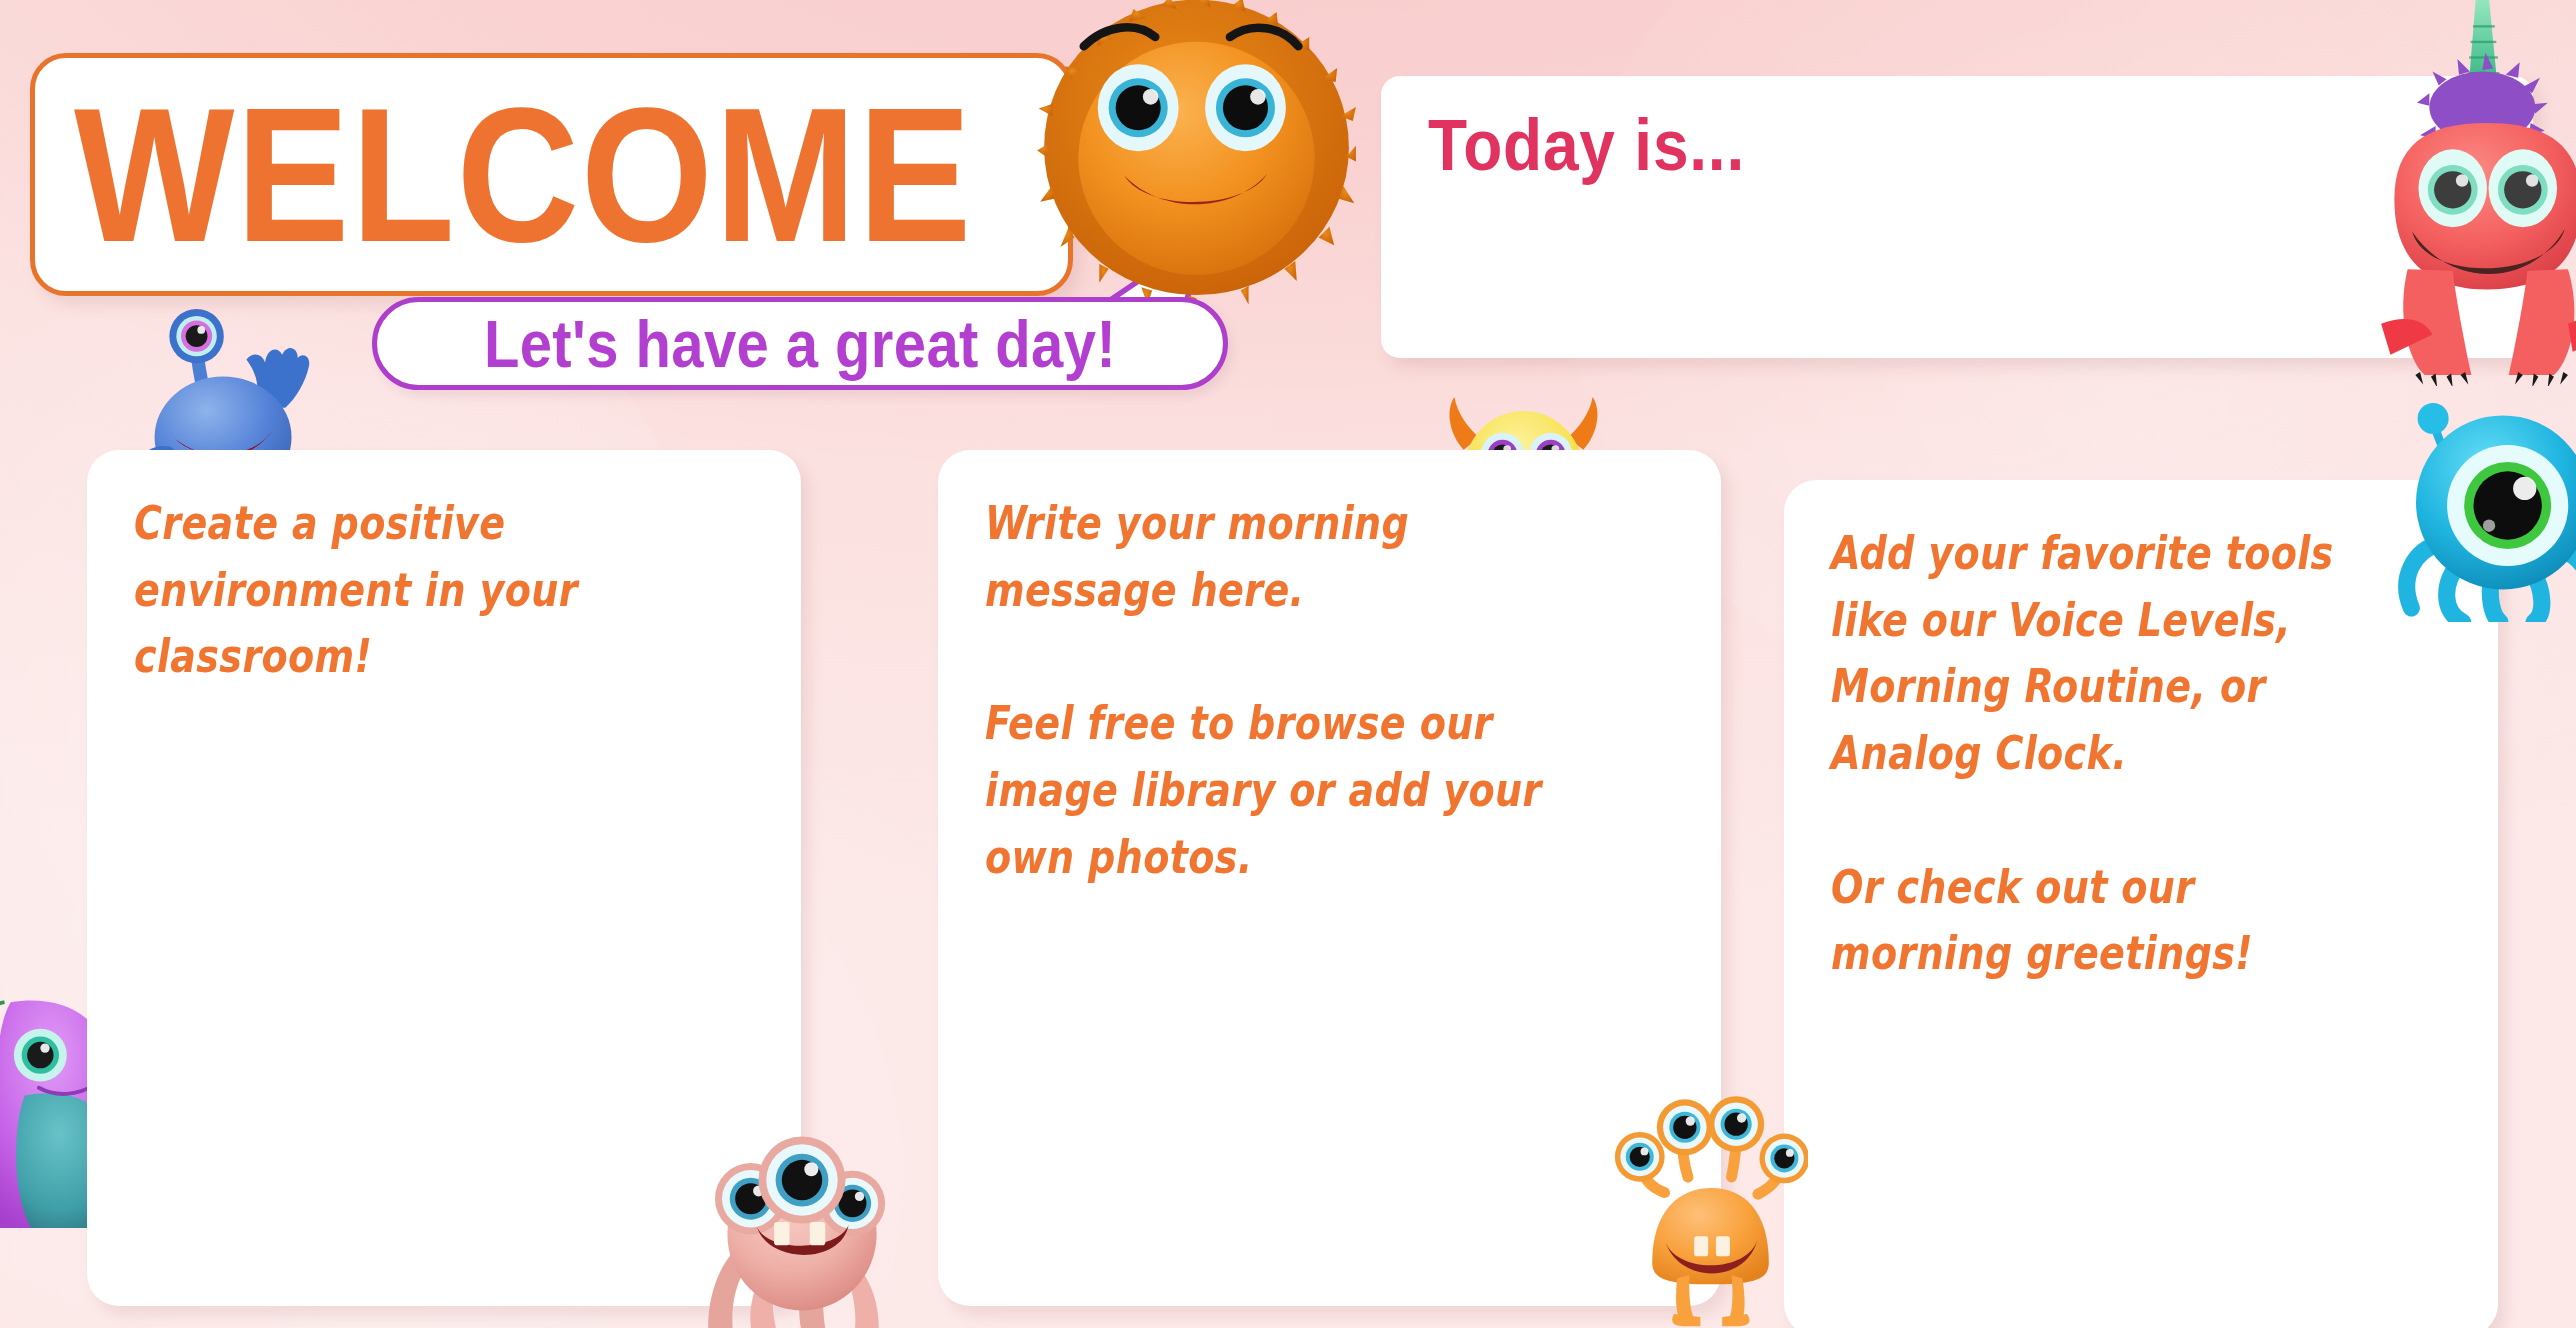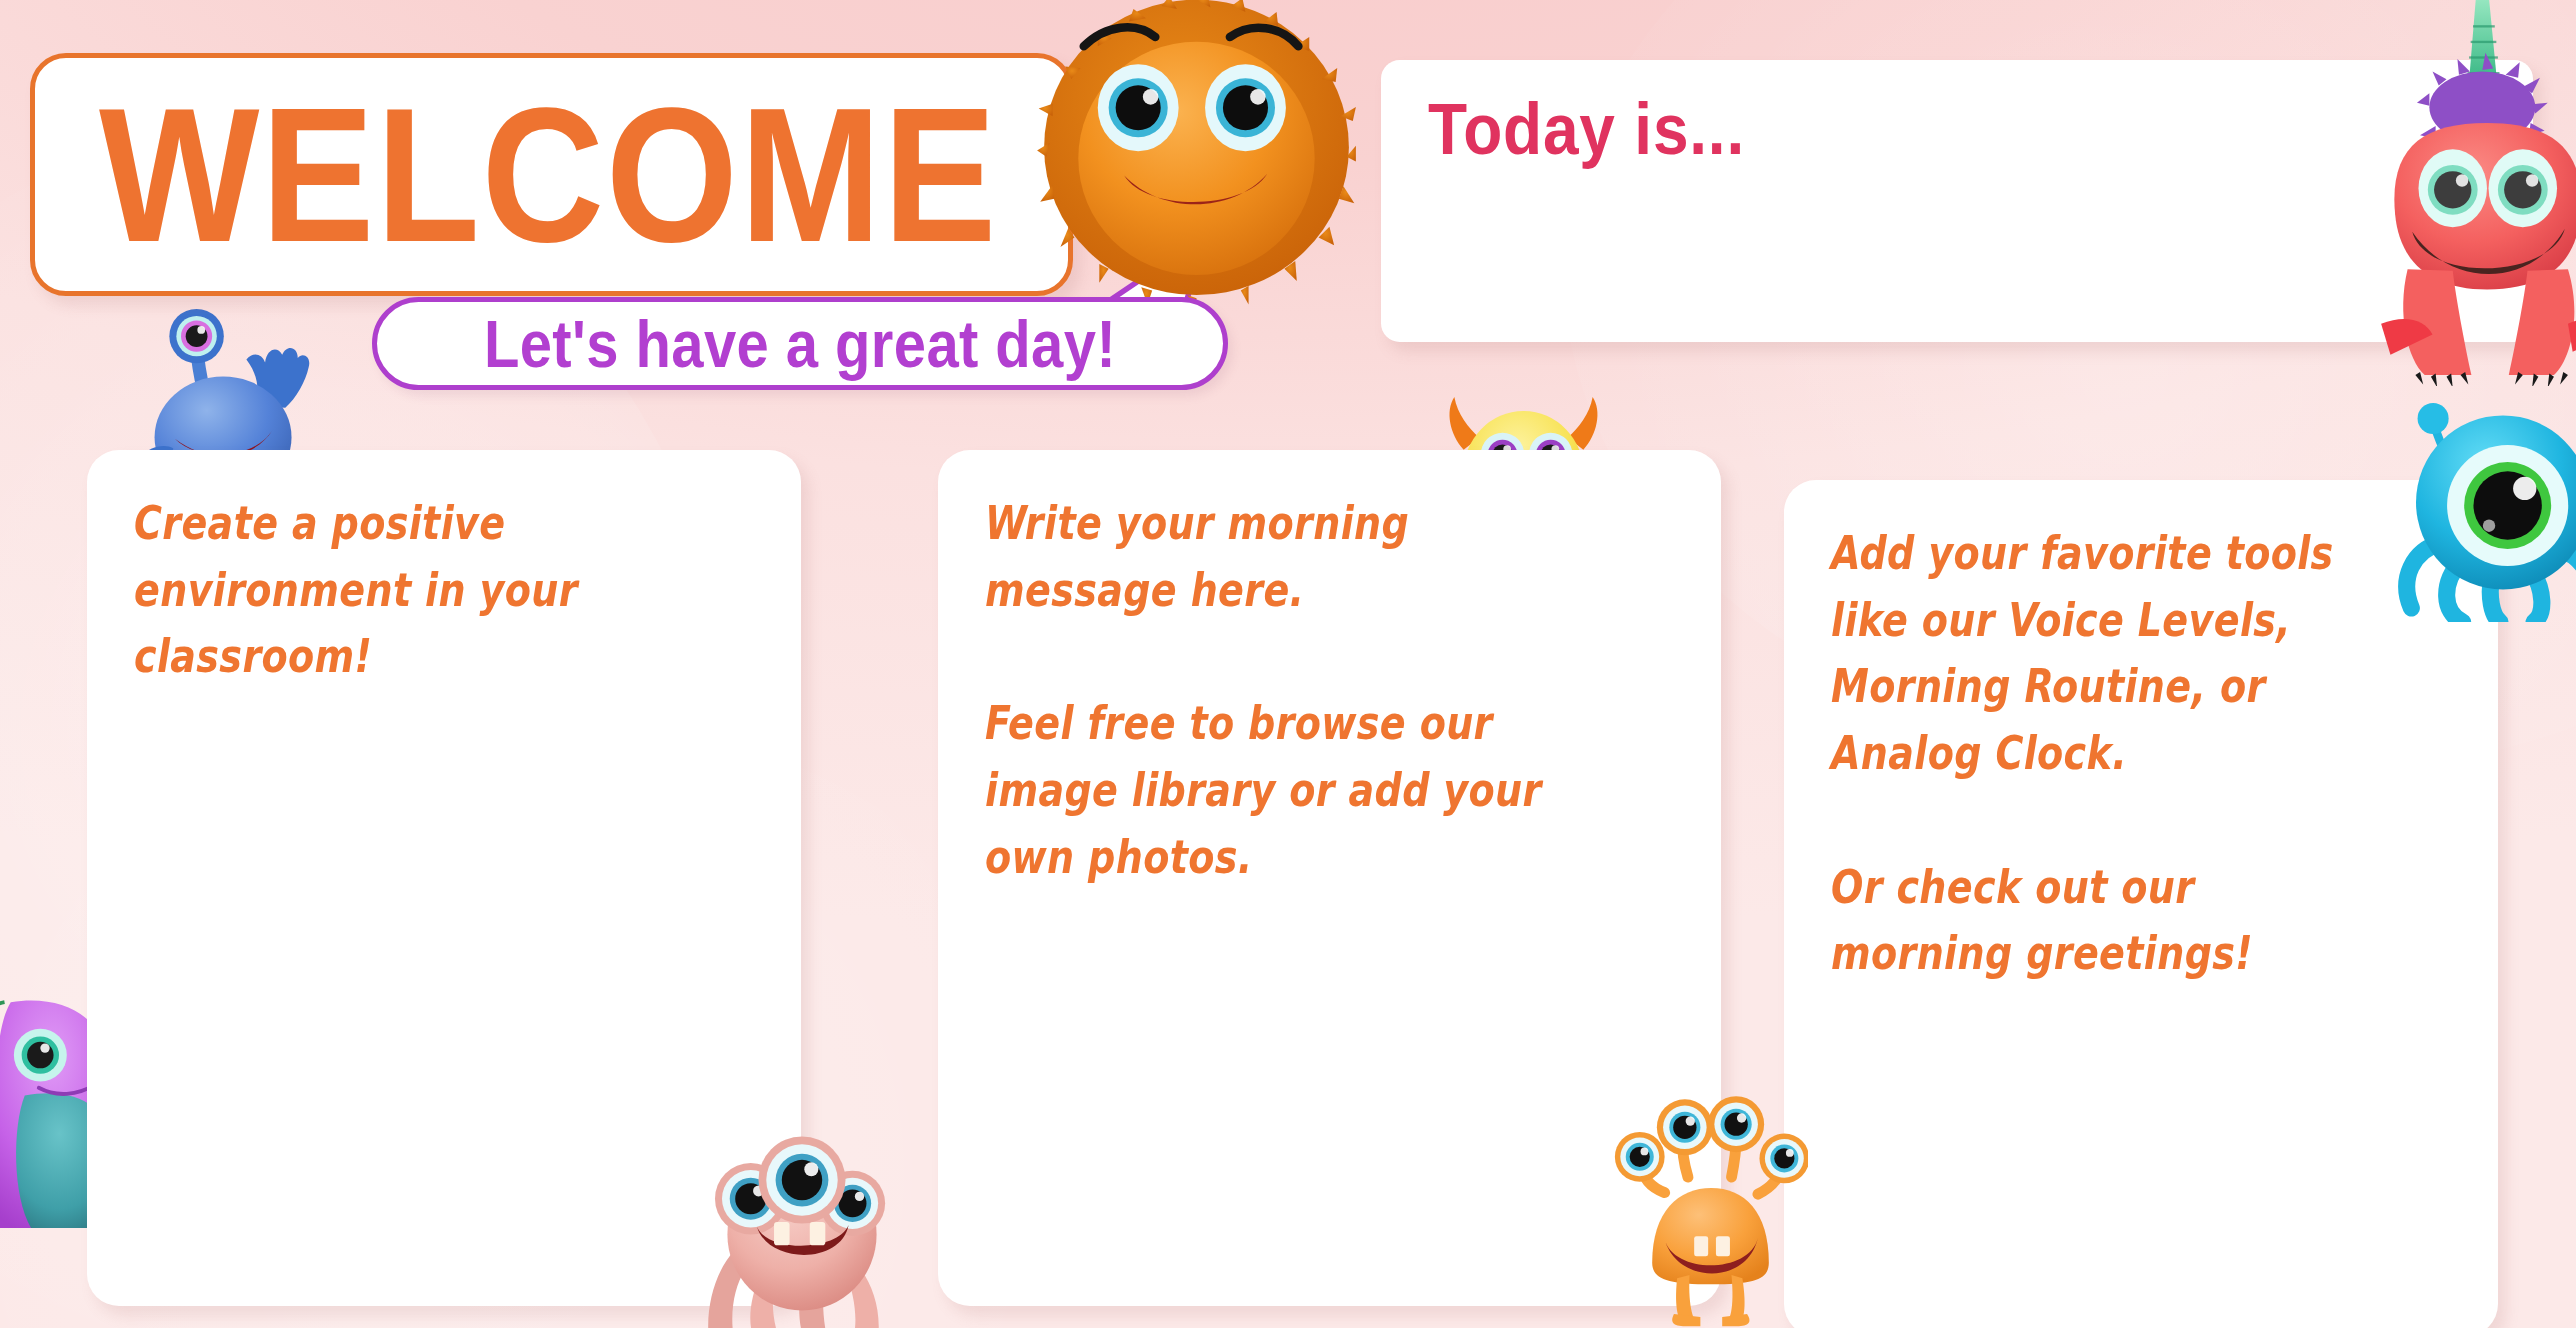--- a/index.html
+++ b/index.html
@@ -64,21 +64,21 @@
     width: 1043px;
     height: 243px;
     background: #ffffff;
     border: 5.4px solid #e8742c;
     border-radius: 36px;
     box-shadow: 7.8px 9.3px 12.5px rgba(180,120,120,0.16);
     display: flex;
     align-items: center;
     justify-content: flex-start;
     box-sizing: border-box;
-    padding-left: 64px;
+    padding-left: 39px;
     z-index: 6;
   }
   .welcome-text {
     color: #ee7330;
     font-family: "Liberation Sans", sans-serif;
     font-weight: 700;
     font-size: 170px;
     letter-spacing: 1.6px;
     line-height: 1;
     white-space: nowrap;
@@ -117,21 +117,21 @@
     top: 233px;
     width: 140px;
     height: 86px;
     z-index: 7;
   }
 
   
   .today-panel {
     position: absolute;
     left: 1381px;
-    top: 60px;
+    top: 76px;
     width: 1152px;
     height: 282px;
     background: #ffffff;
     border-radius: 18.7px;
     box-shadow: 7.8px 9.3px 14px rgba(180,120,120,0.17);
     z-index: 5;
   }
   .today-title {
     position: absolute;
     left: 47px;

